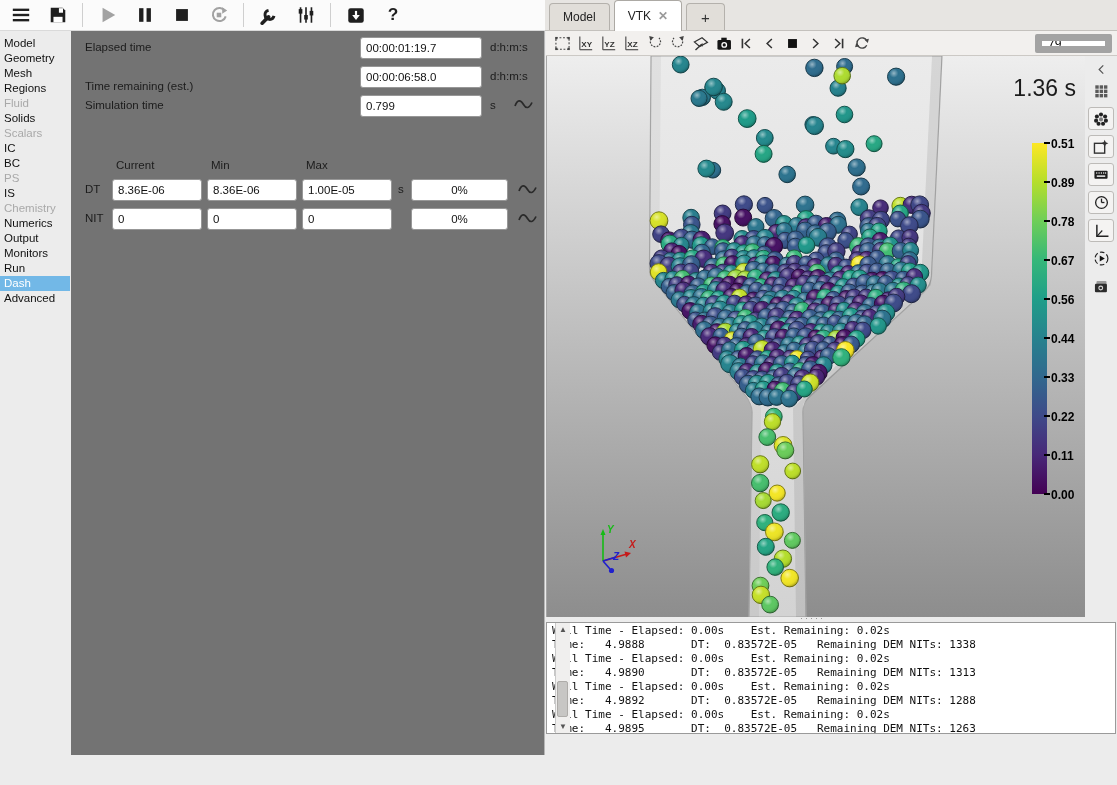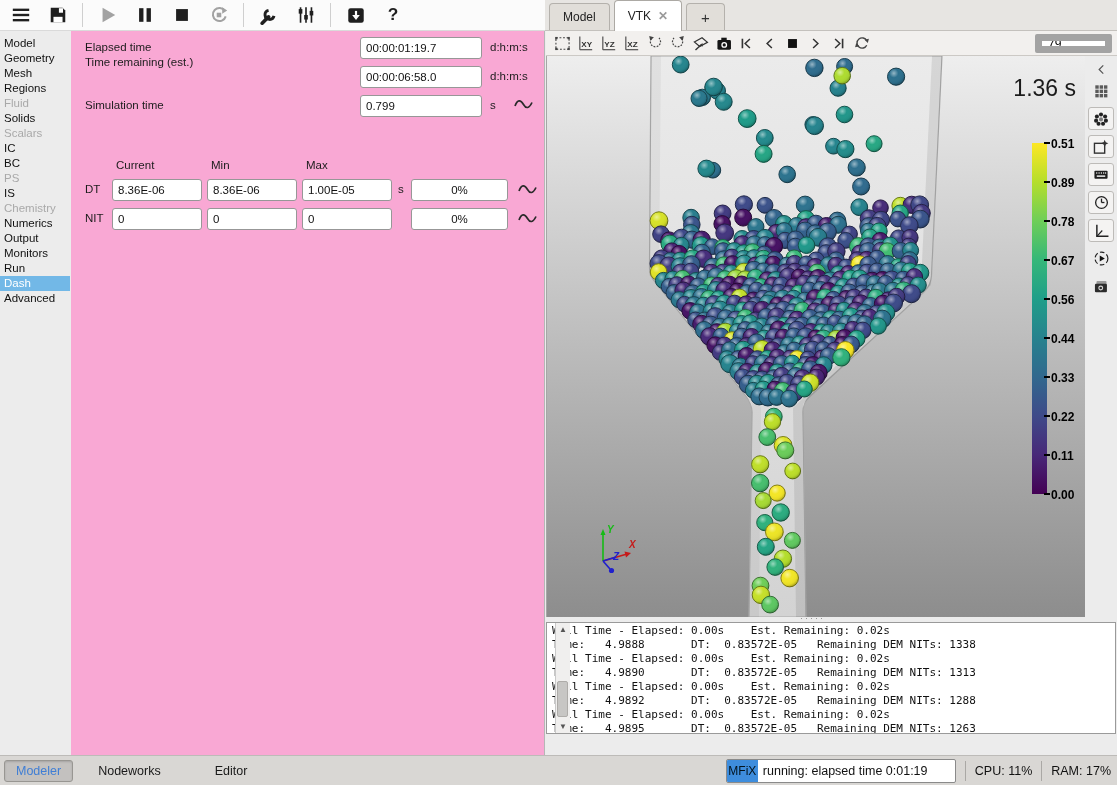--- a/index.html
+++ b/index.html
@@ -17,21 +17,21 @@
        border:1px solid #b4b1ac;border-bottom:none;border-radius:4px 4px 0 0;margin-right:4px;font-size:12px;color:#222;}
   .tab.active{background:#ffffff;height:30px;margin-bottom:-1px;border-color:#aca9a4;}
   .tab .x{font-size:12px;color:#9a9a9a;font-weight:bold;}
   .tab.plus{padding:0 14px;font-size:15px;color:#333;}
   
   #nav{position:absolute;left:0;top:31px;width:70px;bottom:30px;background:#ececec;padding-top:5px;box-sizing:border-box;}
   .navitem{height:15px;line-height:15px;padding-left:4px;font-size:11.5px;color:#111;white-space:nowrap;}
   .navitem.disabled{color:#a9a9a9;}
   .navitem.selected{color:#fff;}
   
-  #main{position:absolute;left:71px;top:31px;width:474px;bottom:30px;background:#f9a8d4;border-right:1px solid #b6b6b6;box-sizing:border-box;}
+  #main{position:absolute;left:71px;top:31px;width:474px;bottom:30px;background:#737373;border-right:1px solid #b6b6b6;box-sizing:border-box;}
   .lbl{position:absolute;font-size:11.5px;color:#1c1c1c;white-space:nowrap;}
   .fld{position:absolute;height:22px;border:1px solid #979797;border-radius:3px;background:#fff;
        font-family:"Liberation Sans",sans-serif;font-size:11.5px;color:#111;padding:0 5px;box-sizing:border-box;}
   .prog{position:absolute;height:22px;border:1px solid #979797;border-radius:3px;background:#fff;
         display:flex;align-items:center;justify-content:center;font-size:11.5px;color:#111;box-sizing:border-box;}
   .sq{position:absolute;width:20px;height:16px;}
   .splitter-handle{position:absolute;left:71px;top:358px;width:8px;height:18px;color:#9a9a9a;font-size:9px;line-height:18px;}
   
   #vtkbar{position:absolute;left:546px;top:31px;width:571px;height:25px;background:#f2f0ee;
           border-bottom:1px solid #ccc9c5;display:flex;align-items:center;padding-left:5px;box-sizing:border-box;}
@@ -209,21 +209,21 @@
       <div class="navitem selected" style="background: rgb(114, 184, 231);">Dash</div>
       <div class="navitem">Advanced</div>
     </div>
   <div class="splitter-handle">‹</div>
 
   <div id="main">
     <div class="lbl" style="left:14px;top:10px">Elapsed time</div>
     <input class="fld" style="left: 289px; top: 6px; width: 122px;" value="00:00:01:19.7">
     <div class="lbl" style="left:419px;top:10px">d:h:m:s</div>
 
-    <div class="lbl" style="left:14px;top:25px">Time remaining (est.)</div>
+    <div class="lbl" style="left:14px;top:49px">Time remaining (est.)</div>
     <input class="fld" style="left: 289px; top: 35px; width: 122px;" value="00:00:06:58.0">
     <div class="lbl" style="left:419px;top:39px">d:h:m:s</div>
 
     <div class="lbl" style="left:14px;top:68px">Simulation time</div>
     <input class="fld" style="left: 289px; top: 64px; width: 122px;" value="0.799">
     <div class="lbl" style="left:419px;top:68px">s</div>
     <div class="sq" style="left:443px;top:66px"><svg width="19" height="15" viewBox="0 0 19 15" xmlns="http://www.w3.org/2000/svg">
           <path d="M1 9 C3.5 2.5, 6.5 2.5, 9.5 7.5 C12 11.8, 15 11.8, 18 5.5" fill="none" stroke="#2a2a2a" stroke-width="1.7"></path>
         </svg></div>
 
@@ -1520,27 +1520,14 @@
 
   <div id="splitdots">·····</div>
   <div id="console"><div>Wall Time - Elapsed: 0.00s    Est. Remaining: 0.02s</div><div>Time:   4.9888       DT:  0.83572E-05   Remaining DEM NITs: 1338</div><div>Wall Time - Elapsed: 0.00s    Est. Remaining: 0.02s</div><div>Time:   4.9890       DT:  0.83572E-05   Remaining DEM NITs: 1313</div><div>Wall Time - Elapsed: 0.00s    Est. Remaining: 0.02s</div><div>Time:   4.9892       DT:  0.83572E-05   Remaining DEM NITs: 1288</div><div>Wall Time - Elapsed: 0.00s    Est. Remaining: 0.02s</div><div>Time:   4.9895       DT:  0.83572E-05   Remaining DEM NITs: 1263</div></div>
   <div id="conscroll">
     <div class="arr" style="top:0">▲</div>
     <div class="thumb"></div>
     <div class="arr" style="bottom:0">▼</div>
   </div>
 
 
-  <div id="bottombar">
-    <div class="modebtn active" style="color: rgb(63, 126, 213);">Modeler</div>
-      <div class="modebtn" style="margin-left: 6px;">Nodeworks</div>
-      <div class="modebtn" style="margin-left: 24px;">Editor</div>
-      <div id="runprog">
-      <div class="chunk" style="background: rgb(62, 141, 221);">MFiX</div>
-      <div class="rtext">running: elapsed time 0:01:19</div>
-    </div>
-    <div class="bsep"></div>
-    <span class="bstat">CPU: 11%</span>
-    <div class="bsep"></div>
-    <span class="bstat">RAM: 17%</span>
-  </div>
 
 </div>
 
 </body></html>

